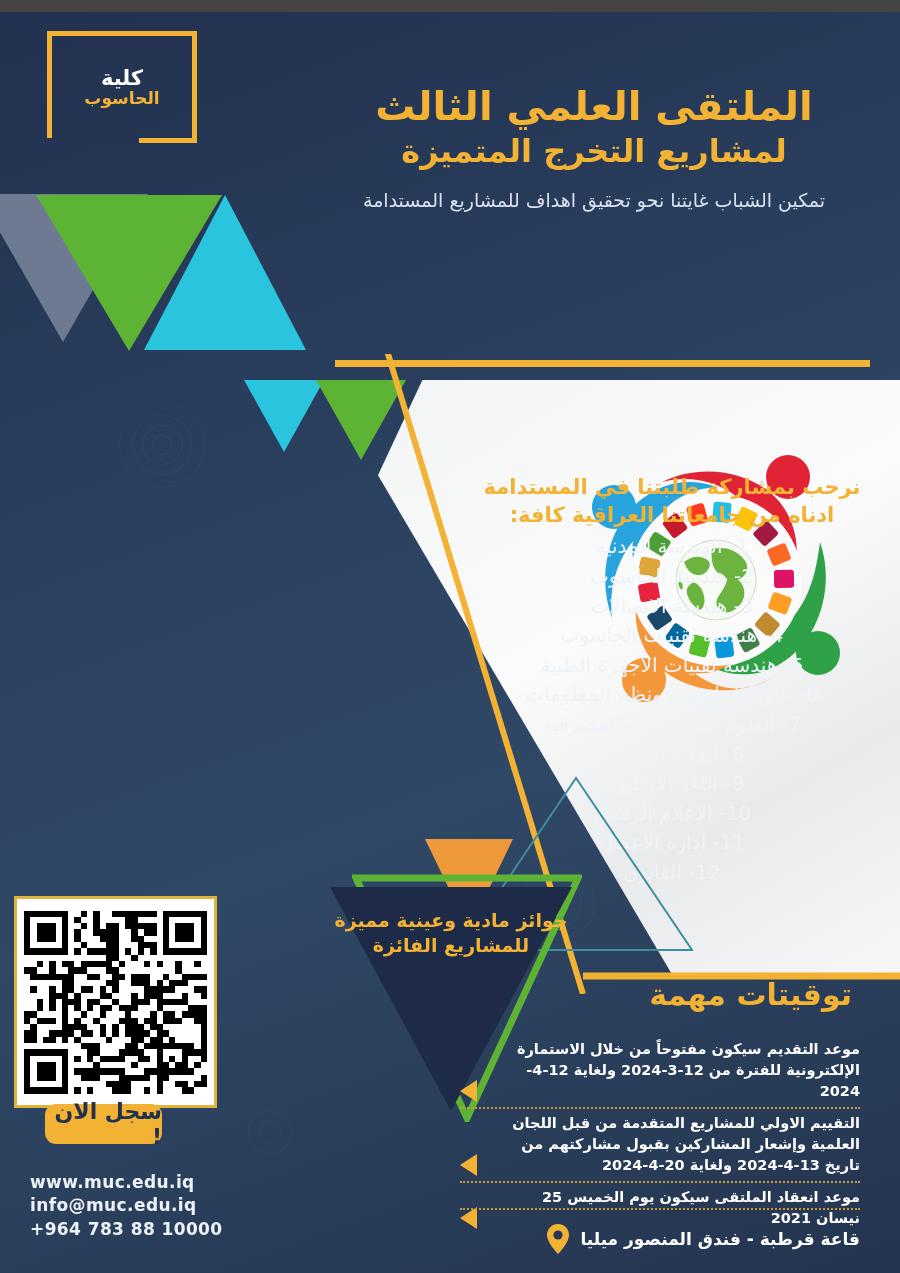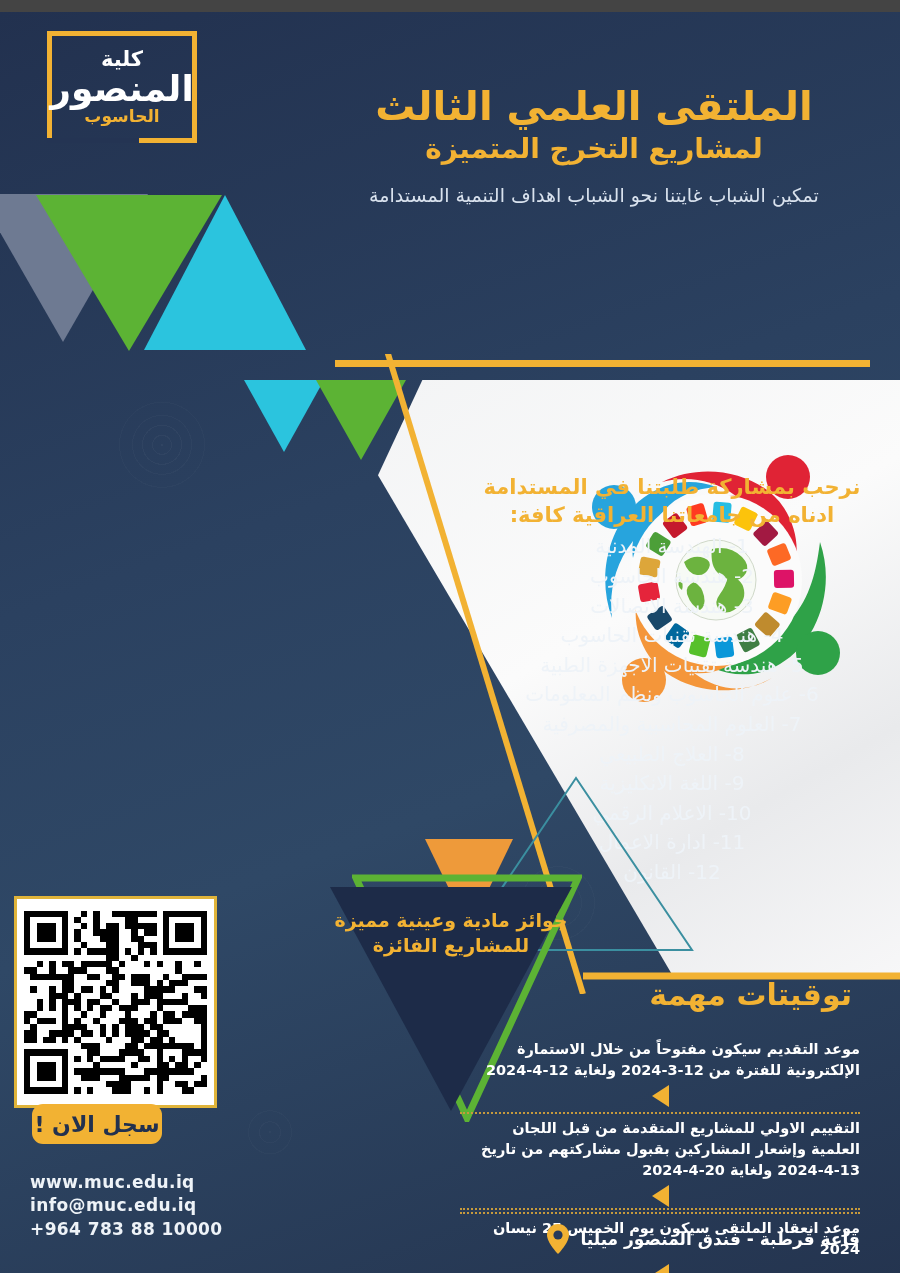--- a/index.html
+++ b/index.html
@@ -46,21 +46,21 @@
   .logo-l3 { font-size: 17px; font-weight: 700; color: #f2b233; line-height: 1; }
 
   .header-text {
     position: absolute;
     right: 26px; top: 70px;
     width: 560px;
     text-align: center;
   }
   .date-line { font-size: 37px; font-weight: 700; color: #ffffff; line-height: 1.12; letter-spacing: -.5px; }
   .title-main { font-size: 40px; font-weight: 700; color: #f2b233; line-height: 1.18; margin-top: 1px; }
-  .title-sub  { font-size: 28px; font-weight: 700; color: #f2b233; line-height: 1.2; margin-top: 2px; }
+  .title-sub  { font-size: 32px; font-weight: 700; color: #f2b233; line-height: 1.2; margin-top: 2px; }
   .slogan { font-size: 19px; color: #d9e2ee; line-height: 1.45; margin-top: 16px; font-weight: 400; }
 
   .gold-rule {
     position: absolute;
     right: 30px; top: 348px;
     width: 535px; height: 7px;
     background: #f2b233;
   }
 
   
@@ -187,22 +187,22 @@
     position: absolute;
     left: 0; top: 872px;
     width: 234px; height: 232px;
     background: #ffffff;
     clip-path: polygon(0 0, 86% 0, 100% 14%, 100% 100%, 0 100%);
     z-index: -1;
   }
 
   .register-btn {
     position: absolute;
-    left: 32px; top: 1092px;
-    width: 130px; height: 40px;
+    left: 45px; top: 1092px;
+    width: 117px; height: 40px;
     background: #f2b233;
     border-radius: 11px;
     color: #22314f;
     font-size: 22px; font-weight: 700;
     display: flex; align-items: center; justify-content: center;
     letter-spacing: -.3px;
   }
 
   .contact {
     position: absolute;
@@ -223,24 +223,23 @@
     right: 48px; top: 965px;
     font-size: 30px; font-weight: 700; color: #f2b233;
   }
   .timings {
     position: absolute;
     right: 40px; top: 1023px;
     width: 400px;
   }
   .timing-row {
     display: flex;
-    align-items: center;
-    gap: 4px;
+    align-items: flex-end;
+    gap: 26px;
     padding: 4px 0 5px;
-    flex-direction: column;
   }
   .timing-row + .timing-row { border-top: 2px dotted #c79a3c; }
   .tri-bullet {
     flex: 0 0 auto;
     width: 0; height: 0;
     border-top: 11px solid transparent;
     border-bottom: 11px solid transparent;
     border-right: 17px solid #f2b233;
   }
   .timing-text {
@@ -270,28 +269,27 @@
 <div class="poster">
 
   <div class="tri tri-gray"></div>
   <div class="tri tri-green1"></div>
   <div class="tri tri-cyan1"></div>
   <div class="tri tri-cyan2"></div>
   <div class="tri tri-green2"></div>
 
   <div class="logo-box">
     <div class="logo-l1">كلية</div>
-    <div class="logo-l2">المنصور</div>
     <div class="logo-l3">الحاسوب</div>
   </div>
 
   <div class="header-text">
     <div class="title-main">الملتقى العلمي الثالث</div>
     <div class="title-sub">لمشاريع التخرج المتميزة</div>
-    <div class="slogan">تمكين الشباب غايتنا نحو الشباب اهداف التنمية المستدامة</div>
+    <div class="slogan">تمكين الشباب غايتنا نحو تحقيق اهداف للمشاريع المستدامة</div>
   </div>
   <div class="gold-rule"></div>
 
   <div class="white-panel"></div>
 
   <svg class="white-panel-edge" viewBox="0 0 570 640">
     <polyline points="55,-10 253,640" fill="none" stroke="#f2b233" stroke-width="6"></polyline>
     <polyline points="253,622 570,622" fill="none" stroke="#f2b233" stroke-width="7"></polyline>
   </svg>
 
@@ -865,21 +863,21 @@
   <div class="timings">
       <div class="timing-row">
         <div class="timing-text">موعد التقديم سيكون مفتوحاً من خلال الاستمارة الإلكترونية للفترة من 12-3-2024 ولغاية 12-4-2024</div>
         <div class="tri-bullet"></div>
       </div>
       <div class="timing-row">
         <div class="timing-text">التقييم الاولي للمشاريع المتقدمة من قبل اللجان العلمية وإشعار المشاركين بقبول مشاركتهم من تاريخ 13-4-2024 ولغاية 20-4-2024</div>
         <div class="tri-bullet"></div>
       </div>
       <div class="timing-row">
-        <div class="timing-text">موعد انعقاد الملتقى سيكون يوم الخميس 25 نيسان 2024</div>
+        <div class="timing-text">موعد انعقاد الملتقى سيكون يوم الخميس 25 نيسان 2021</div>
         <div class="tri-bullet"></div>
       </div>
     </div>
 
   <div class="bottom-dots"></div>
   <div class="venue">
     <span class="venue-text">قاعة قرطبة - فندق المنصور ميليا</span>
     <svg class="pin-icon" viewBox="0 0 24 30">
       <path d="M12 0C5.9 0 1 4.9 1 11c0 8 11 19 11 19s11-11 11-19C23 4.9 18.1 0 12 0z" fill="#f2b233"></path>
       <circle cx="12" cy="11" r="4.6" fill="#27395a"></circle>

